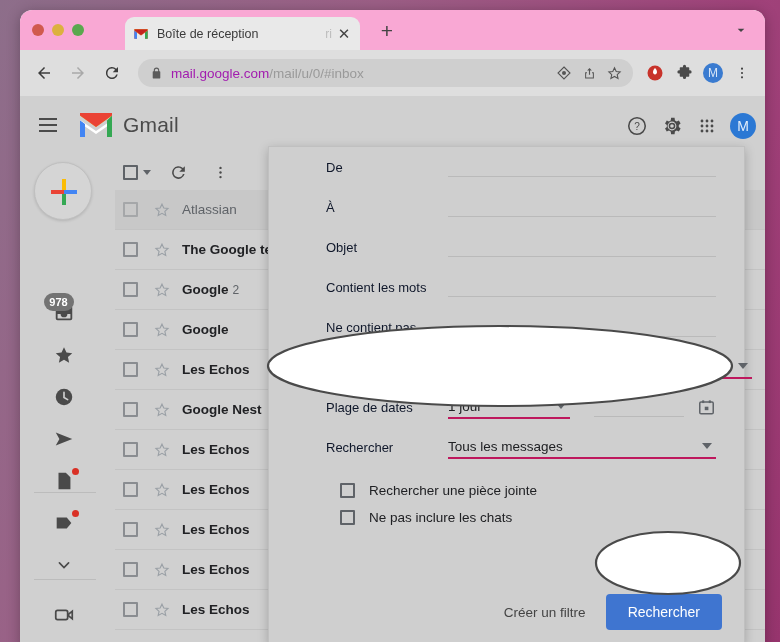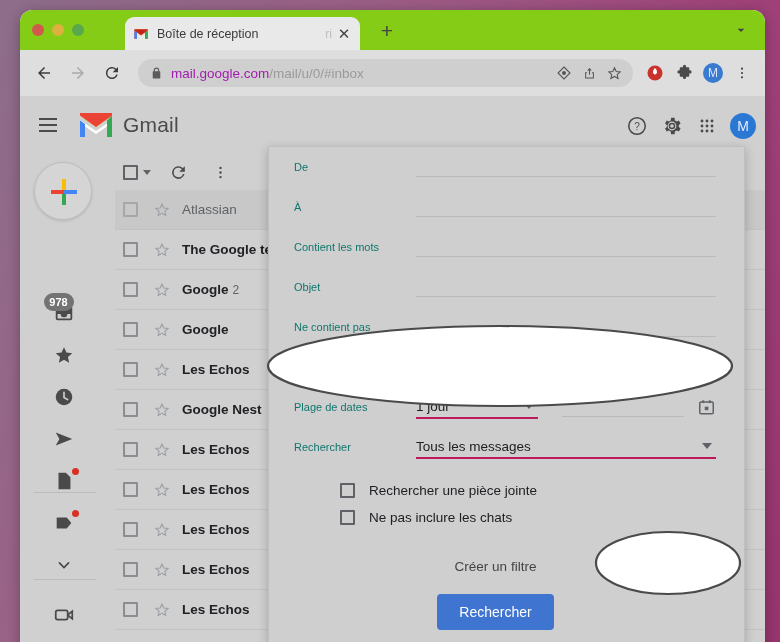--- a/index.html
+++ b/index.html
@@ -22,21 +22,21 @@
     border-top-left-radius: 12px;
     border-top-right-radius: 12px;
     overflow: hidden;
     box-shadow: 0 2px 14px rgba(0,0,0,.28);
   }
 
   
   #tab-strip {
     position: relative;
     height: 40px;
-    background: #84cc16;
+    background: #f9a8d4;
     border-top-left-radius: 12px;
     border-top-right-radius: 12px;
     padding-left: 28px;
   }
   .traffic-lights {
     position: absolute; left: 12px; top: 14px;
     display: flex; gap: 8px;
   }
   .tl { width: 12px; height: 12px; border-radius: 50%; }
   .tl.red    { background: #d05a4e; }
@@ -318,21 +318,21 @@
     z-index: 5;
   }
   .field-row {
     position: relative;
     display: flex; align-items: center;
     height: 40px;
     padding: 0 28px 0 25px;
   }
   .field-label {
     flex: 0 0 122px;
-    font-size: 11px; color: #0f766e;
+    font-size: 13px; color: #0f172a; margin-left: 32px;
   }
   .field-underline {
     flex: 1 1 auto;
     height: 20px;
     border-bottom: 1px solid #bababa;
   }
   .select-wrap {
     position: relative;
     display: flex; align-items: center;
     border-bottom: 2px solid #be185d;
@@ -384,21 +384,20 @@
     margin-left: 46px;
   }
   .cb-label { font-size: 13.5px; color: #202124; margin-left: 14px; }
 
   
   #panel-actions {
     position: absolute; left: 0; right: 0; bottom: 14px;
     display: flex; align-items: center; justify-content: flex-end;
     padding-right: 22px;
     gap: 20px;
-    flex-direction: column;
   }
   #create-filter-link { font-size: 13.5px; color: #444; }
   #search-submit-btn {
     background: #3f75d0; color: #fff;
     font-size: 14px;
     border: none;
     border-radius: 4px;
     padding: 10px 22px;
     font-family: "Liberation Sans", sans-serif;
   }
@@ -814,26 +813,26 @@
           <div class="field-label">De</div>
           <div class="field-underline"></div>
         </div>
 
         <div class="field-row">
           <div class="field-label">À</div>
           <div class="field-underline"></div>
         </div>
 
         <div class="field-row">
+          <div class="field-label">Objet</div>
+          <div class="field-underline"></div>
+        </div>
+
+        <div class="field-row">
           <div class="field-label">Contient les mots</div>
-          <div class="field-underline"></div>
-        </div>
-
-        <div class="field-row">
-          <div class="field-label">Objet</div>
           <div class="field-underline"></div>
         </div>
 
         <div class="field-row">
           <div class="field-label">Ne contient pas</div>
           <div class="field-underline"></div>
         </div>
 
         <div class="field-row" id="row-taille">
           <div class="field-label">Taille</div>

